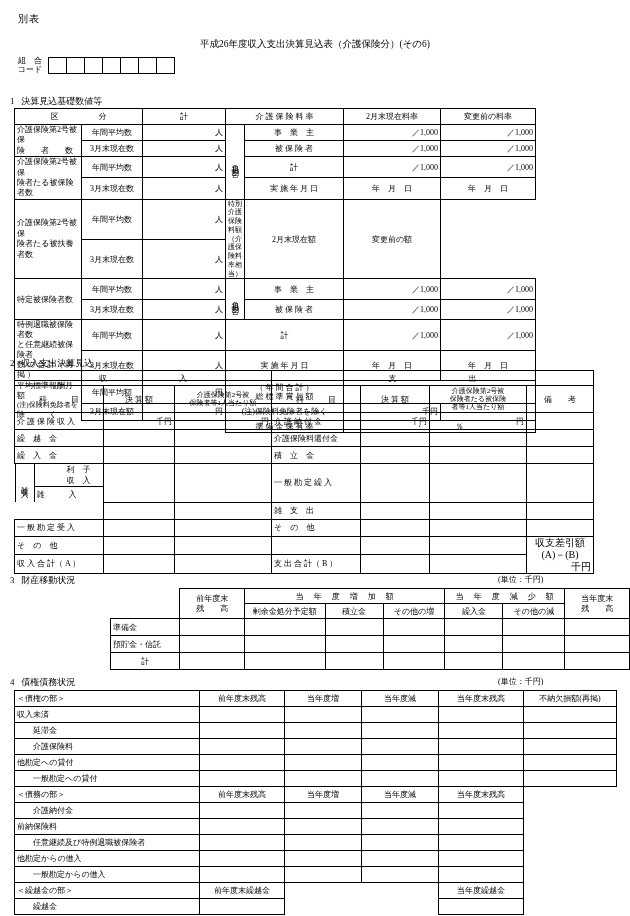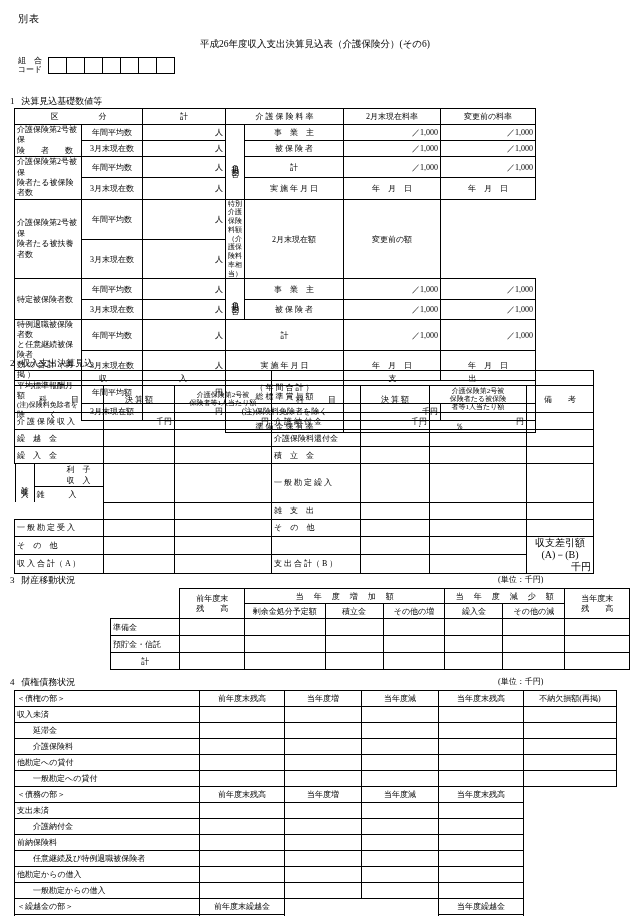--- a/index.html
+++ b/index.html
@@ -466,28 +466,20 @@
 
       <tr>
         <td class="l" style="height:15px;">＜債務の部＞</td>
         <td class="c">前年度末残高</td>
         <td class="c">当年度増</td>
         <td class="c">当年度減</td>
         <td class="c">当年度末残高</td>
         <td style="border:none;"></td>
       </tr>
       <tr>
-        <td class="l" style="height:15px;">支出未済</td>
-        <td></td>
-        <td></td>
-        <td></td>
-        <td></td>
-        <td style="border:none;"></td>
-      </tr>
-      <tr>
         <td class="l" style="height:15px;">　　介護納付金</td>
         <td></td>
         <td></td>
         <td></td>
         <td></td>
         <td style="border:none;"></td>
       </tr>
       <tr>
         <td class="l" style="height:15px;">前納保険料</td>
         <td></td>

